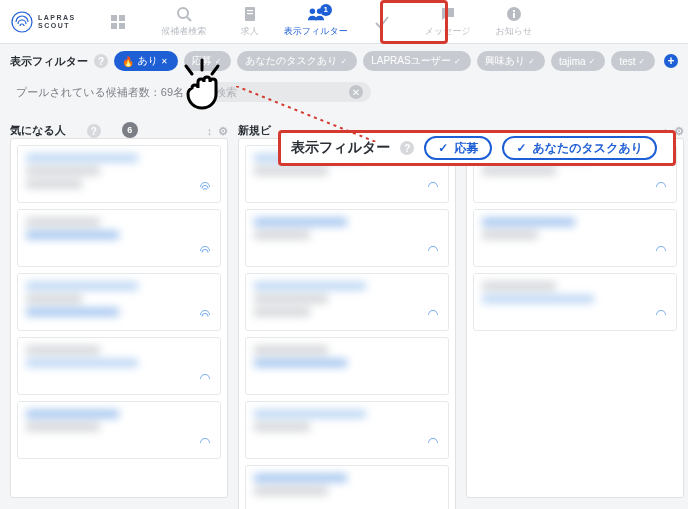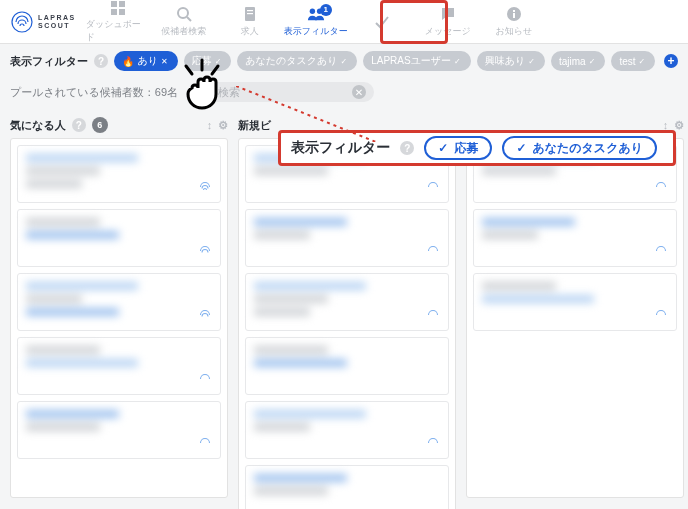--- a/index.html
+++ b/index.html
@@ -16,27 +16,27 @@
 
 .filterbar{display:flex;align-items:center;height:34px;padding:0 10px;gap:6px;position:relative}
 .filter-label{font-size:11px;font-weight:700;color:#2a2f36}
 .filter-help{width:14px;height:14px;border-radius:50%;background:#d6d8db;color:#fff;font-size:10px;display:flex;align-items:center;justify-content:center;font-weight:bold}
 .chip{display:inline-flex;align-items:center;height:20px;border-radius:10px;background:#c7cbd1;color:#fff;font-size:10px;padding:0 10px 0 8px;gap:3px;white-space:nowrap}
 .chip.sel{background:#1f5fd6}
 .checkm{font-size:8px}
 .addfilter{margin-left:auto;display:flex;align-items:center;gap:3px;color:#1f5fd6;font-size:10px;font-weight:700}
 .addfilter .plus{width:14px;height:14px;border-radius:50%;background:#1f5fd6;color:#fff;display:flex;align-items:center;justify-content:center;font-size:12px;line-height:1}
 
-.row2{display:flex;align-items:center;height:28px;padding:0 10px;gap:16px;font-size:11px;color:#7b7f85}
+.row2{display:flex;align-items:center;height:28px;padding:0 16px;gap:7px;font-size:11px;color:#7b7f85}
 .search{flex:0 0 180px;display:flex;align-items:center;height:20px;border-radius:10px;background:#e7e8ea;padding:0 8px;color:#aeb1b6}
 .search .x{margin-left:auto;width:14px;height:14px;border-radius:50%;background:#c1c4c8;color:#fff;display:flex;align-items:center;justify-content:center;font-size:10px}
 
 .board{display:flex;gap:10px;padding:6px 10px 10px}
 .col{flex:0 0 218px;display:flex;flex-direction:column}
-.col-head{display:flex;align-items:center;height:26px;font-size:11px;font-weight:700;color:#2a2f36;gap:6px}
+.col-head{display:flex;align-items:flex-end;height:26px;font-size:11px;font-weight:700;color:#2a2f36;gap:21px}
 .col-head .cnt{background:#7b7f85;color:#fff;width:16px;height:16px;border-radius:50%;display:flex;align-items:center;justify-content:center;font-size:9px;font-weight:700}
 .col-head .sp{margin-left:auto;display:flex;gap:6px;color:#b8bcc2}
 .cards{background:#fff;border:1px solid #e2e2e2;border-radius:3px;padding:6px;display:flex;flex-direction:column;gap:6px;min-height:360px;overflow:hidden}
 .card{border:1px solid #e7e8ea;border-radius:3px;padding:8px;position:relative;min-height:58px}
 .blur{filter:blur(4px)}
 .bar{height:8px;border-radius:2px;background:#cfd2d6;margin-bottom:5px}
 .bar.b1{width:60%;background:#b9d4f3}
 .bar.b2{width:40%}
 .bar.b3{width:30%}
 .bar.b4{width:50%;background:#9fc2ee}
@@ -75,21 +75,20 @@
   </div>
   <div class="nav-item">
       <span class="ico">
         <svg viewBox="0 0 16 16" width="16" height="16">
           <rect width="6" height="6" x="1" y="1" fill="#b8bcc2"></rect>
           <rect width="6" height="6" x="9" y="1" fill="#b8bcc2"></rect>
           <rect width="6" height="6" x="1" y="9" fill="#b8bcc2"></rect>
           <rect width="6" height="6" x="9" y="9" fill="#b8bcc2"></rect>
         </svg>
       </span>
-      <span class="lbl">ダッシュボード</span>
     </div>
   <div class="nav-item">
       <span class="ico">
         <svg viewBox="0 0 16 16" width="16" height="16">
           <circle cx="7" cy="7" r="5" fill="none" stroke="#b8bcc2" stroke-width="2"></circle>
           <line x1="11" y1="11" x2="15" y2="15" stroke="#b8bcc2" stroke-width="2"></line>
         </svg>
       </span>
       <span class="lbl">候補者検索</span>
     </div>

